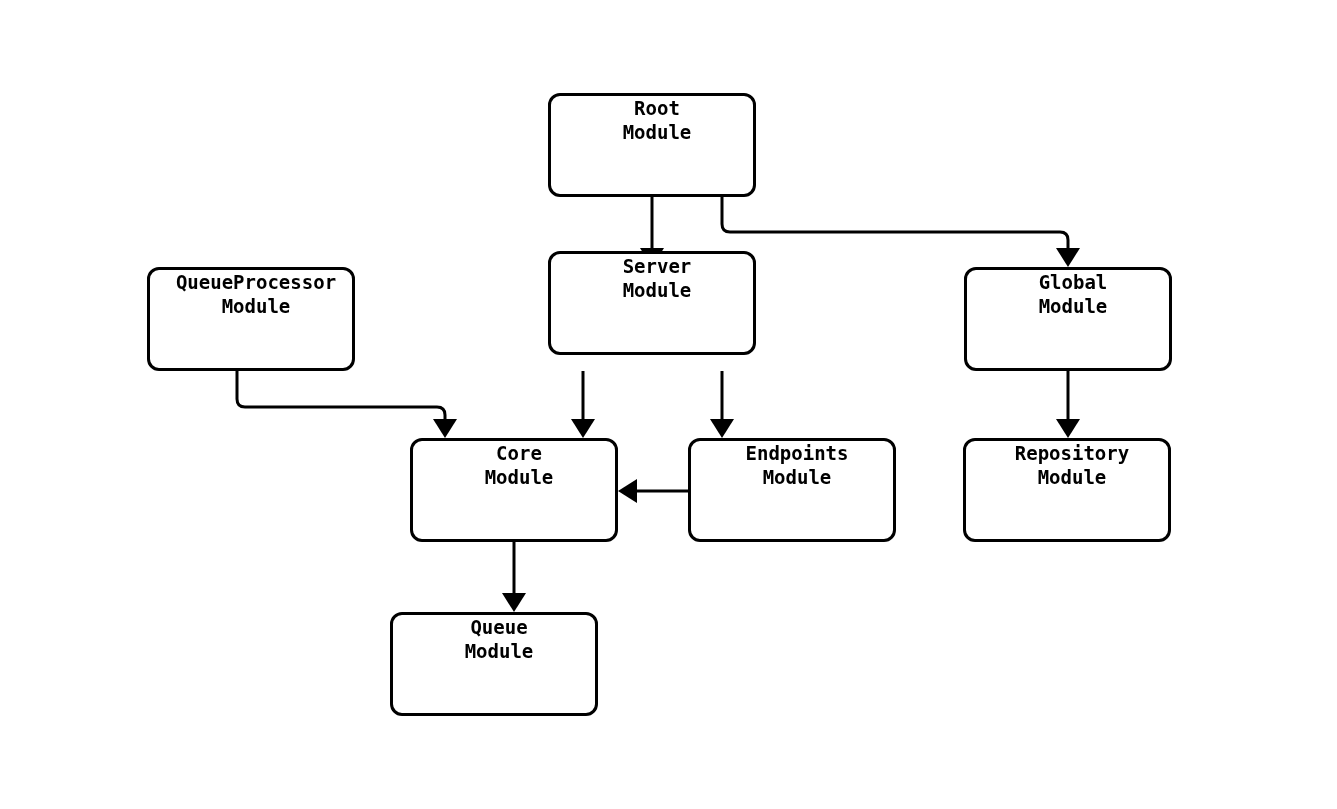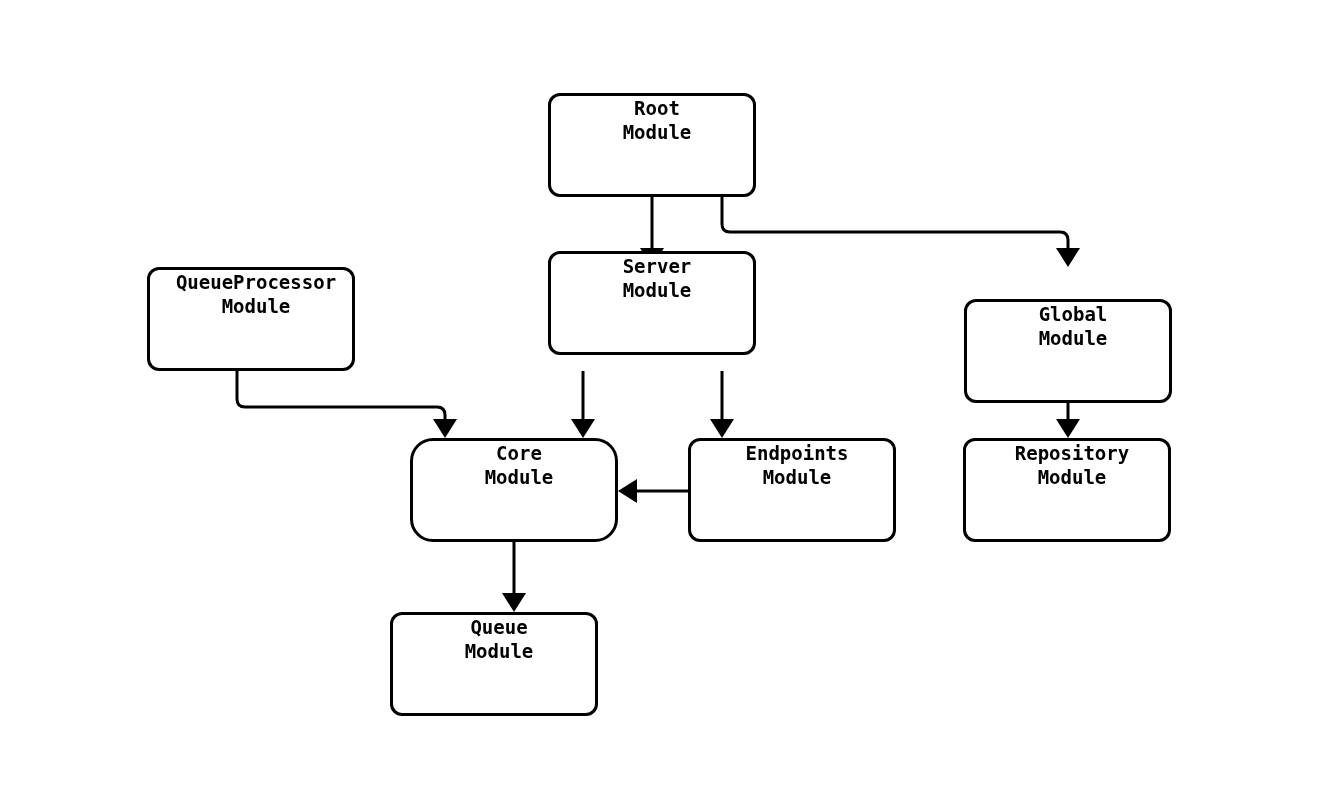--- a/index.html
+++ b/index.html
@@ -44,22 +44,22 @@
     font-size: 19px;
     font-weight: bold;
     line-height: 24px;
     color: #000000;
     white-space: pre-line;
     letter-spacing: 0;
   }
   #node-root          { left: 548px; top: 93px;  }
   #node-queueprocessor{ left: 133px; top: 267px; margin-left: 14px; }
   #node-server        { left: 548px; top: 251px; }
-  #node-global        { left: 964px; top: 267px; margin-top: 32px; }
-  #node-core          { left: 410px; top: 438px; border-radius: 23px; }
+  #node-global        { left: 964px; top: 267px; }
+  #node-core          { left: 410px; top: 438px; }
   #node-endpoints     { left: 688px; top: 438px; }
   #node-repository    { left: 963px; top: 438px; }
   #node-queue         { left: 390px; top: 612px; }
 </style>
 </head>
 <body>
 
 <div class="canvas">
 
   <svg class="edge-layer" viewBox="0 0 1337 809" xmlns="http://www.w3.org/2000/svg">

